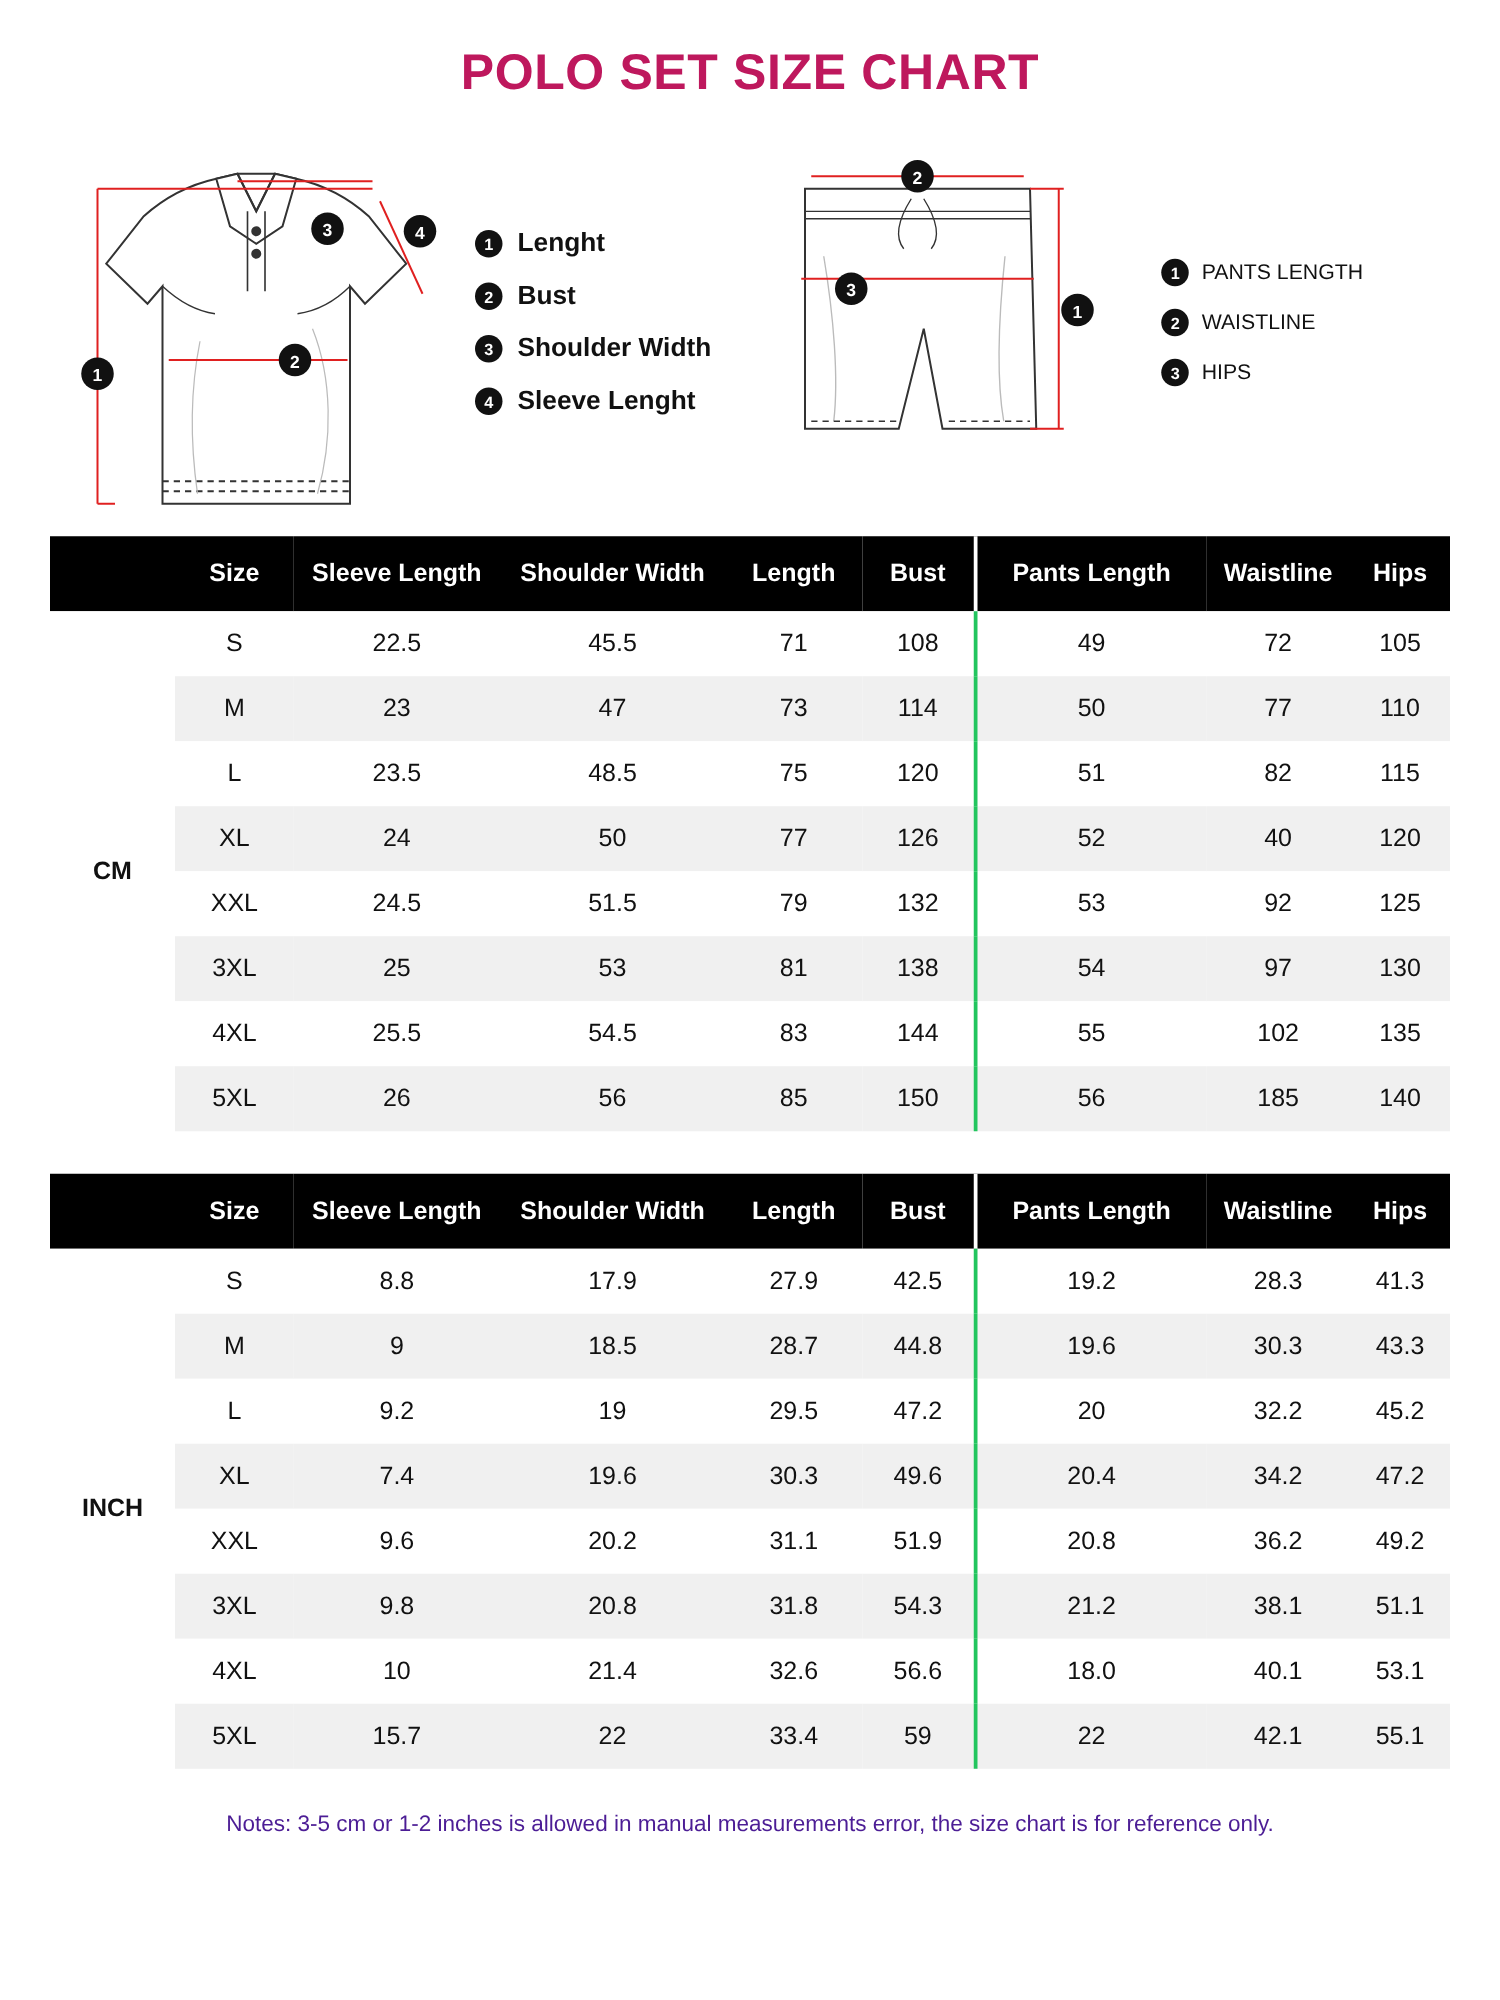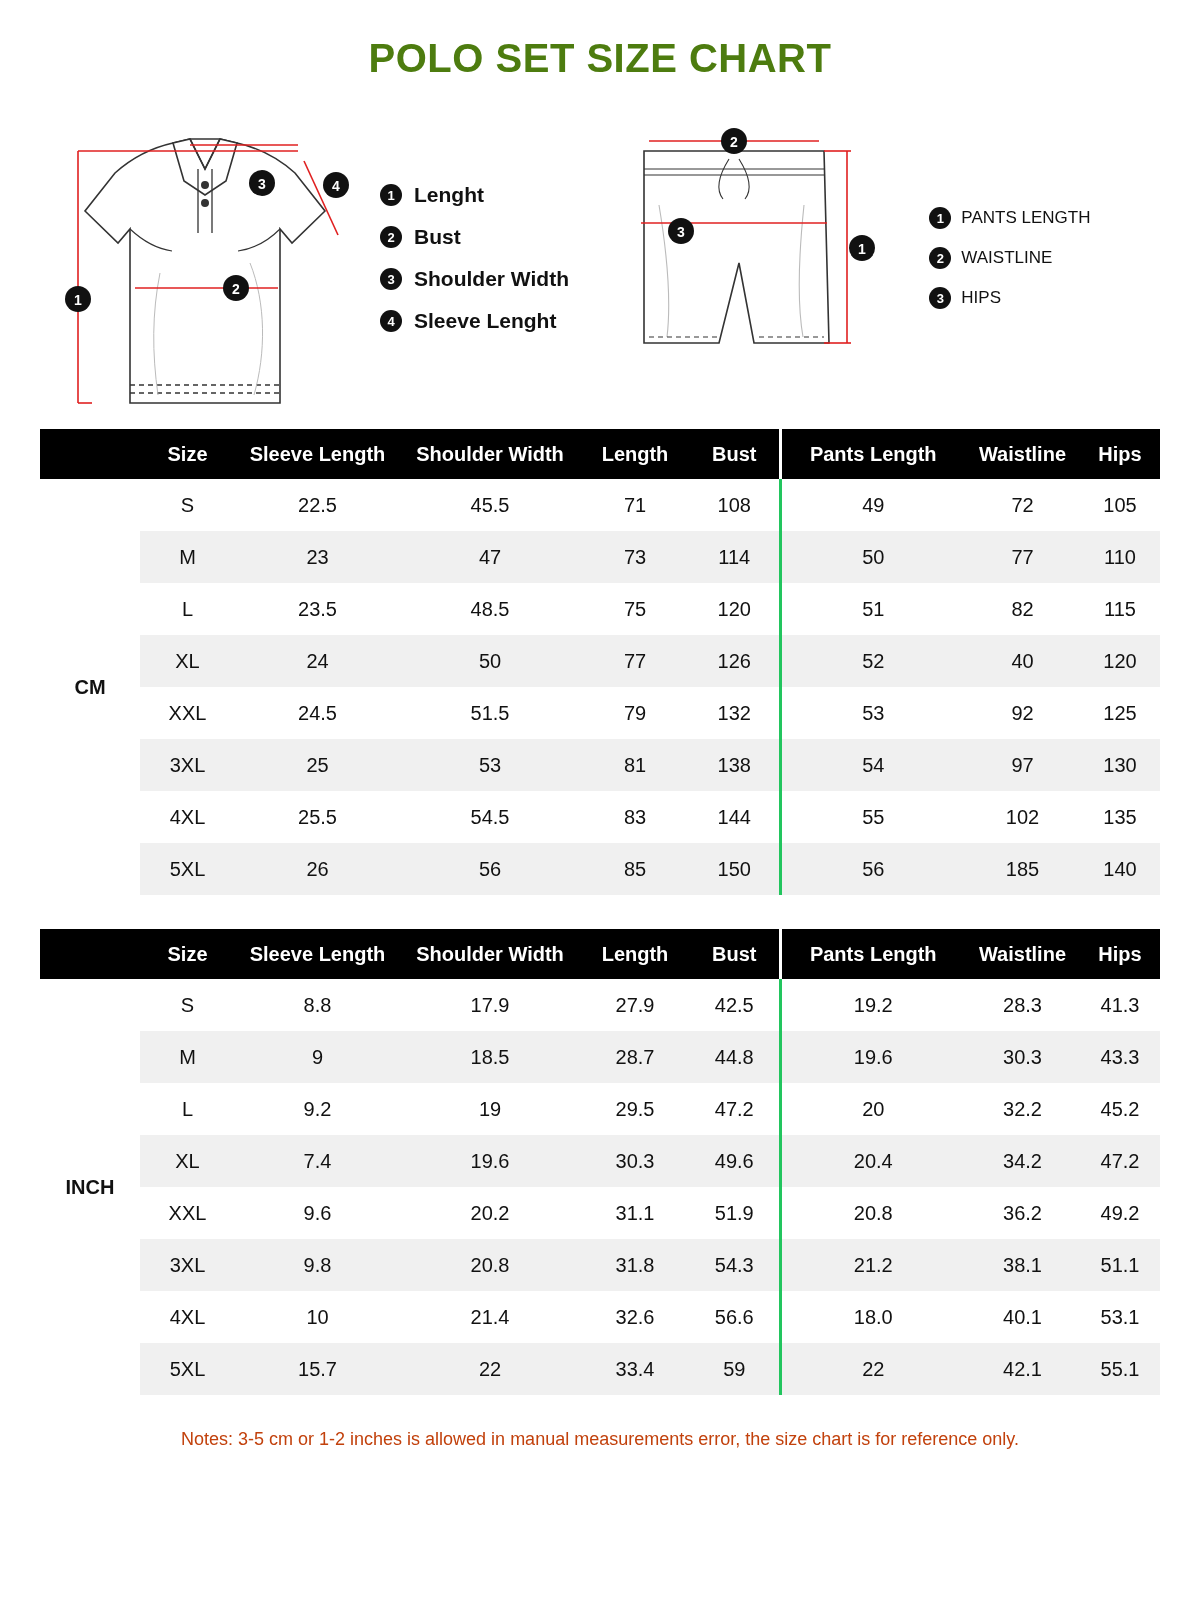--- a/index.html
+++ b/index.html
@@ -14,21 +14,21 @@
     width: 1200px; height: 1600px;
     position: relative;
     padding: 0;
   }
   .title {
     text-align: center;
     font-size: 40px;
     font-weight: bold;
     letter-spacing: 0.5px;
     margin: 36px 0 12px 0;
-    color: #4d7c0f;
+    color: #be185d;
   }
   .diagrams {
     display: flex;
     width: 1200px;
     height: 330px;
     padding: 0 40px;
     margin-top: 8px;
   }
   .diag-left, .diag-right {
     display: flex;
@@ -85,38 +85,38 @@
     font-size: 20px;
     color: #111;
     padding: 0;
     height: 52px;
   }
   table.size-table thead th {
     background: #000;
     color: #fff;
     font-weight: bold;
     font-size: 20px;
-    height: 50px;
+    height: 60px;
   }
   .unit-cell {
     background: #000;
     color: #fff;
     font-size: 30px;
     font-weight: bold;
     width: 100px;
     vertical-align: middle;
   }
   .row-odd td { background: #ffffff; }
   .row-even td { background: #f0f0f0; }
   .sep-left { border-left: 3px solid #22c55e; }
   th.sep-left { border-left: 3px solid #fff; }
   .notes {
     text-align: center;
     font-size: 18px;
-    color: #c2410c;
+    color: #4c1d95;
     margin-top: 34px;
   }
   
   col.c-unit { width: 100px; }
   col.c-size { width: 95px; }
   col.c-sleeve { width: 165px; }
   col.c-shoulder { width: 180px; }
   col.c-length { width: 110px; }
   col.c-bust { width: 90px; }
   col.c-pants { width: 185px; }

